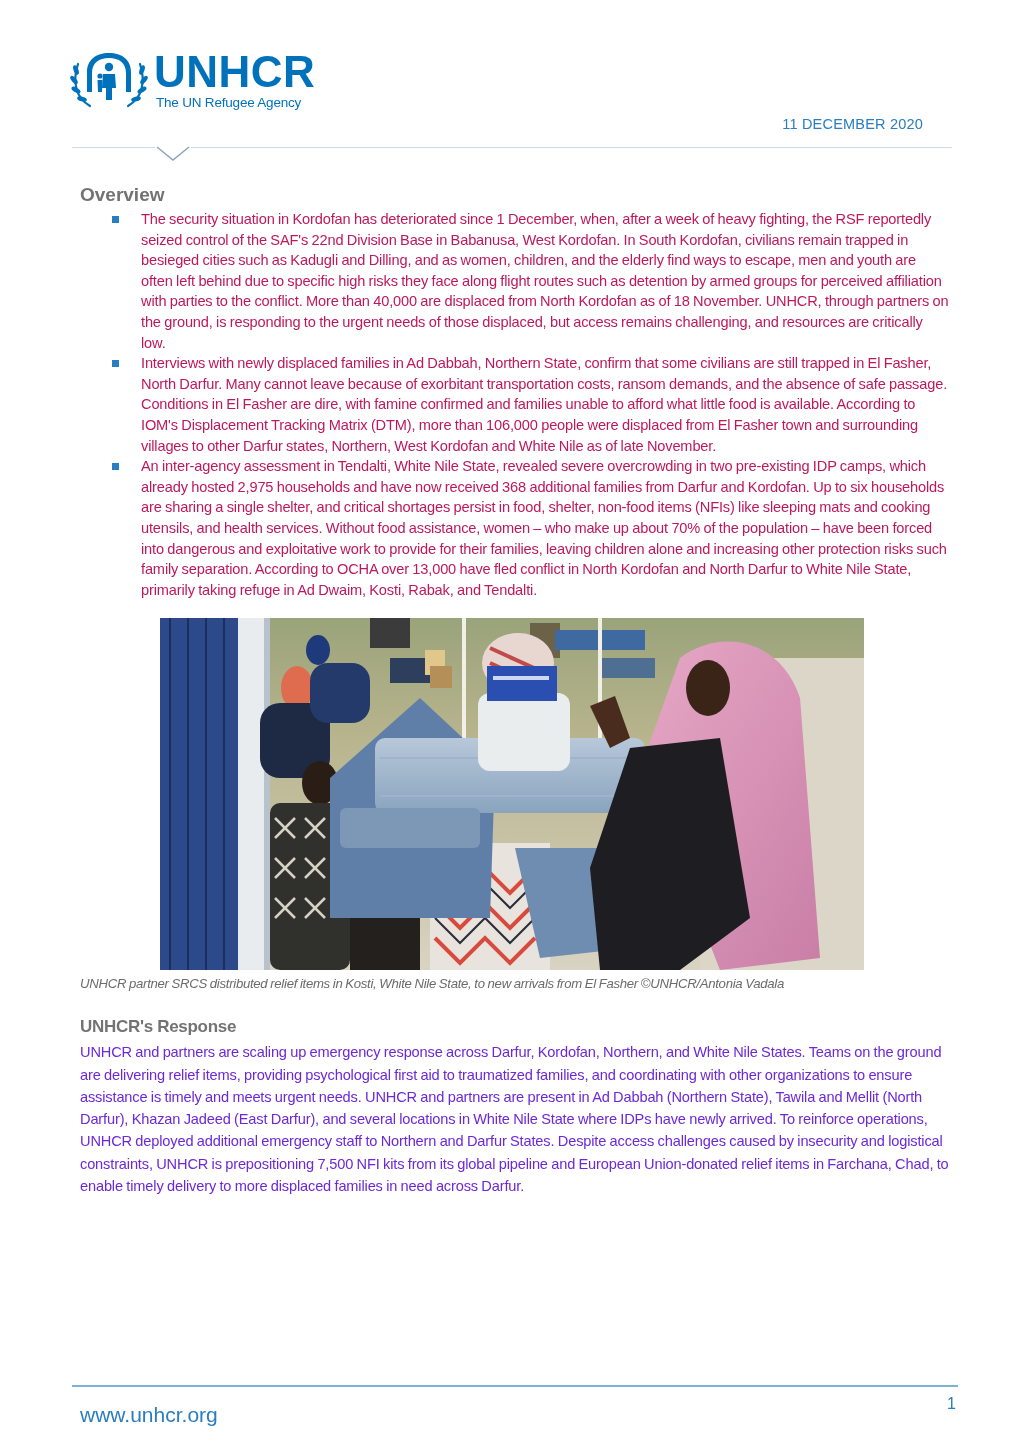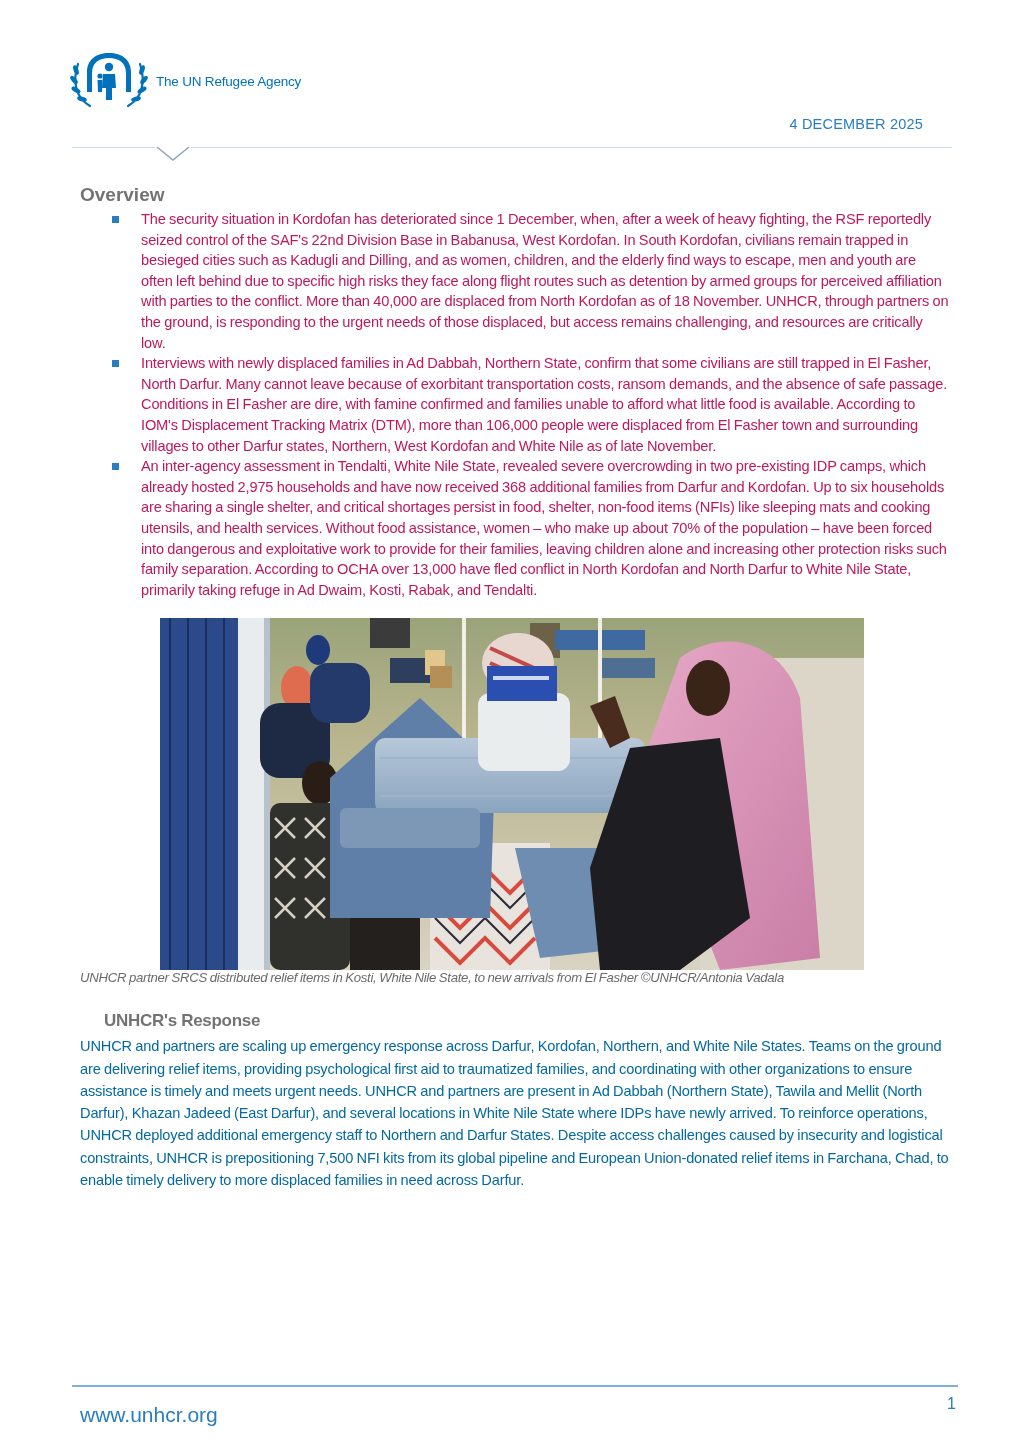--- a/index.html
+++ b/index.html
@@ -128,32 +128,33 @@
       width: 704px;
       height: 352px;
       position: relative;
       overflow: hidden;
     }
     .photo {
       width: 704px; height: 352px;
       display: block;
     }
     .caption {
+      margin-top: 6px;
       font-size: 13.2px;
       font-style: italic;
       color: #6b6b6b;
       letter-spacing: -0.3px;
       word-spacing: -0.5px;
     }
-    .response-heading { margin-top: 24px; margin-left: 24px; }
+    .response-heading { margin-top: 24px; }
     .response-text {
       margin-top: 2px;
       font-size: 14.6px;
       line-height: 22.3px;
-      color: #0369a1;
+      color: #6d28d9;
       letter-spacing: -0.15px;
       word-spacing: -0.5px;
     }
 
     
     .footer-rule {
       position: absolute;
       left: 72px; top: 1385px;
       width: 886px; height: 2px;
       background: #7fb0d6;
@@ -198,25 +199,26 @@
 
           <path d="M17 44 L17 24 C17 12 26 5 39 5 C52 5 61 12 61 24 L61 44 L56 44 L56 25 C56 15 49 10 39 10 C29 10 22 15 22 25 L22 44 Z"></path>
 
           <circle cx="39" cy="19" r="4.2"></circle>
           <path d="M33 26 L45 26 L46 40 L42 40 L42 52 L36 52 L36 40 L32 40 Z"></path>
           <circle cx="30" cy="28" r="2.6"></circle>
           <path d="M27.5 32 L32.5 32 L32 44 L28 44 Z"></path>
         </g>
       </svg>
       <div class="logo-text">
+        <span class="logo-wordmark">UNHCR</span>
         <span class="logo-tagline">The UN Refugee Agency</span>
       </div>
     </div>
 
-    <div class="flash-date">4 DECEMBER 2025</div>
+    <div class="flash-date">11 DECEMBER 2020</div>
 
     <div class="header-rule"></div>
     <svg class="header-chevron" viewBox="0 0 36 18">
       <rect x="0" y="1" width="36" height="3" fill="#ffffff"></rect>
       <polyline points="2,2 18,15 34,2" fill="none" stroke="#8aa3b8" stroke-width="1.4"></polyline>
     </svg>
   </div>
 
   <div class="content">
 

